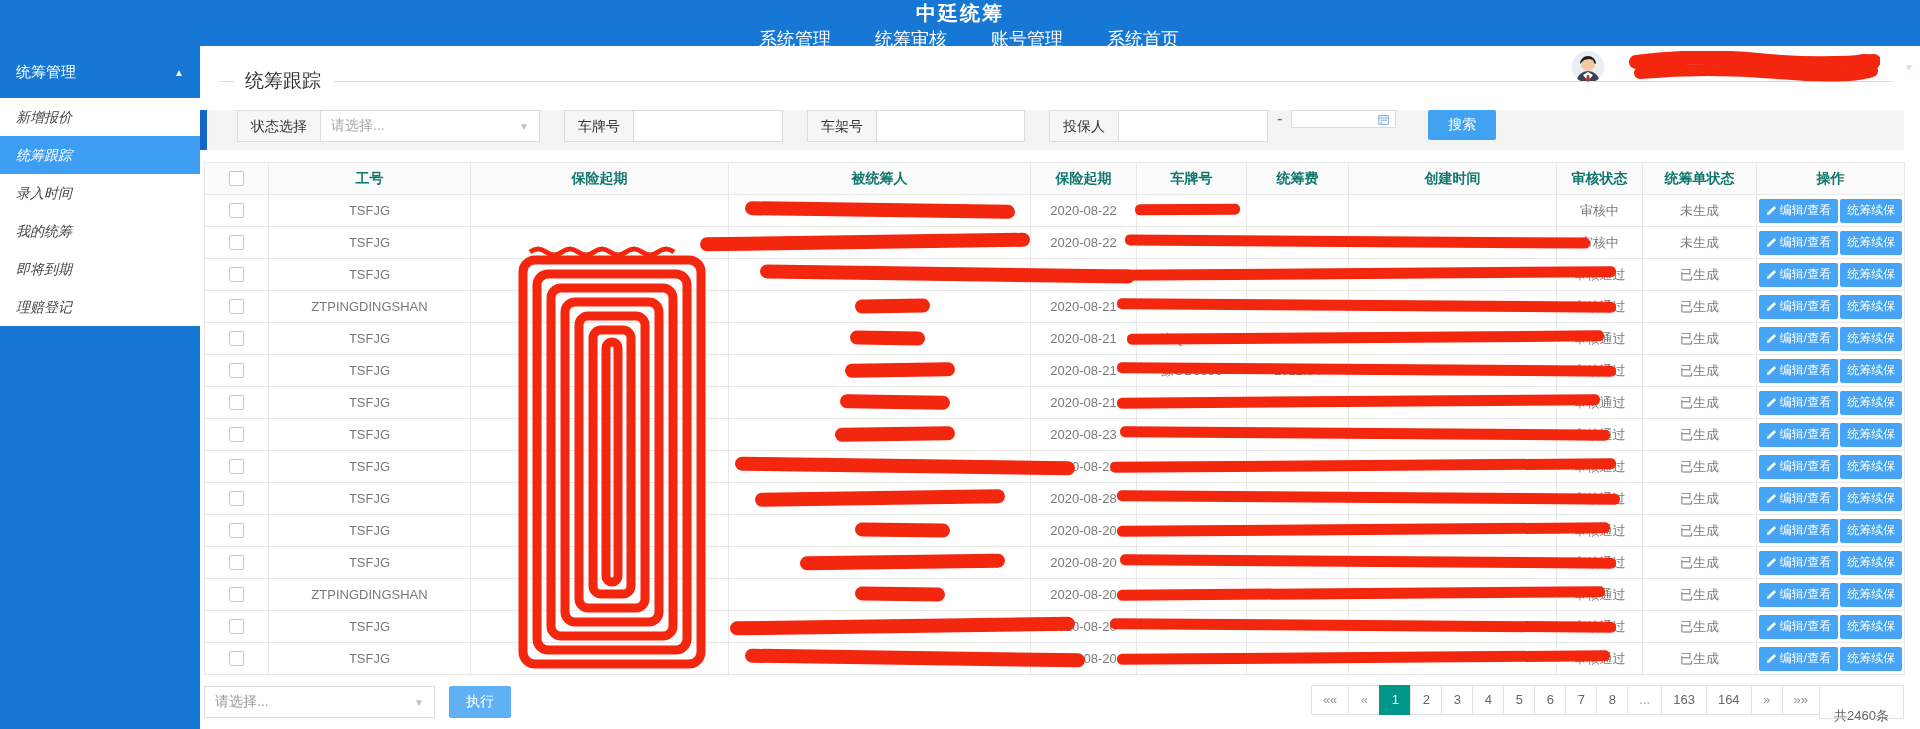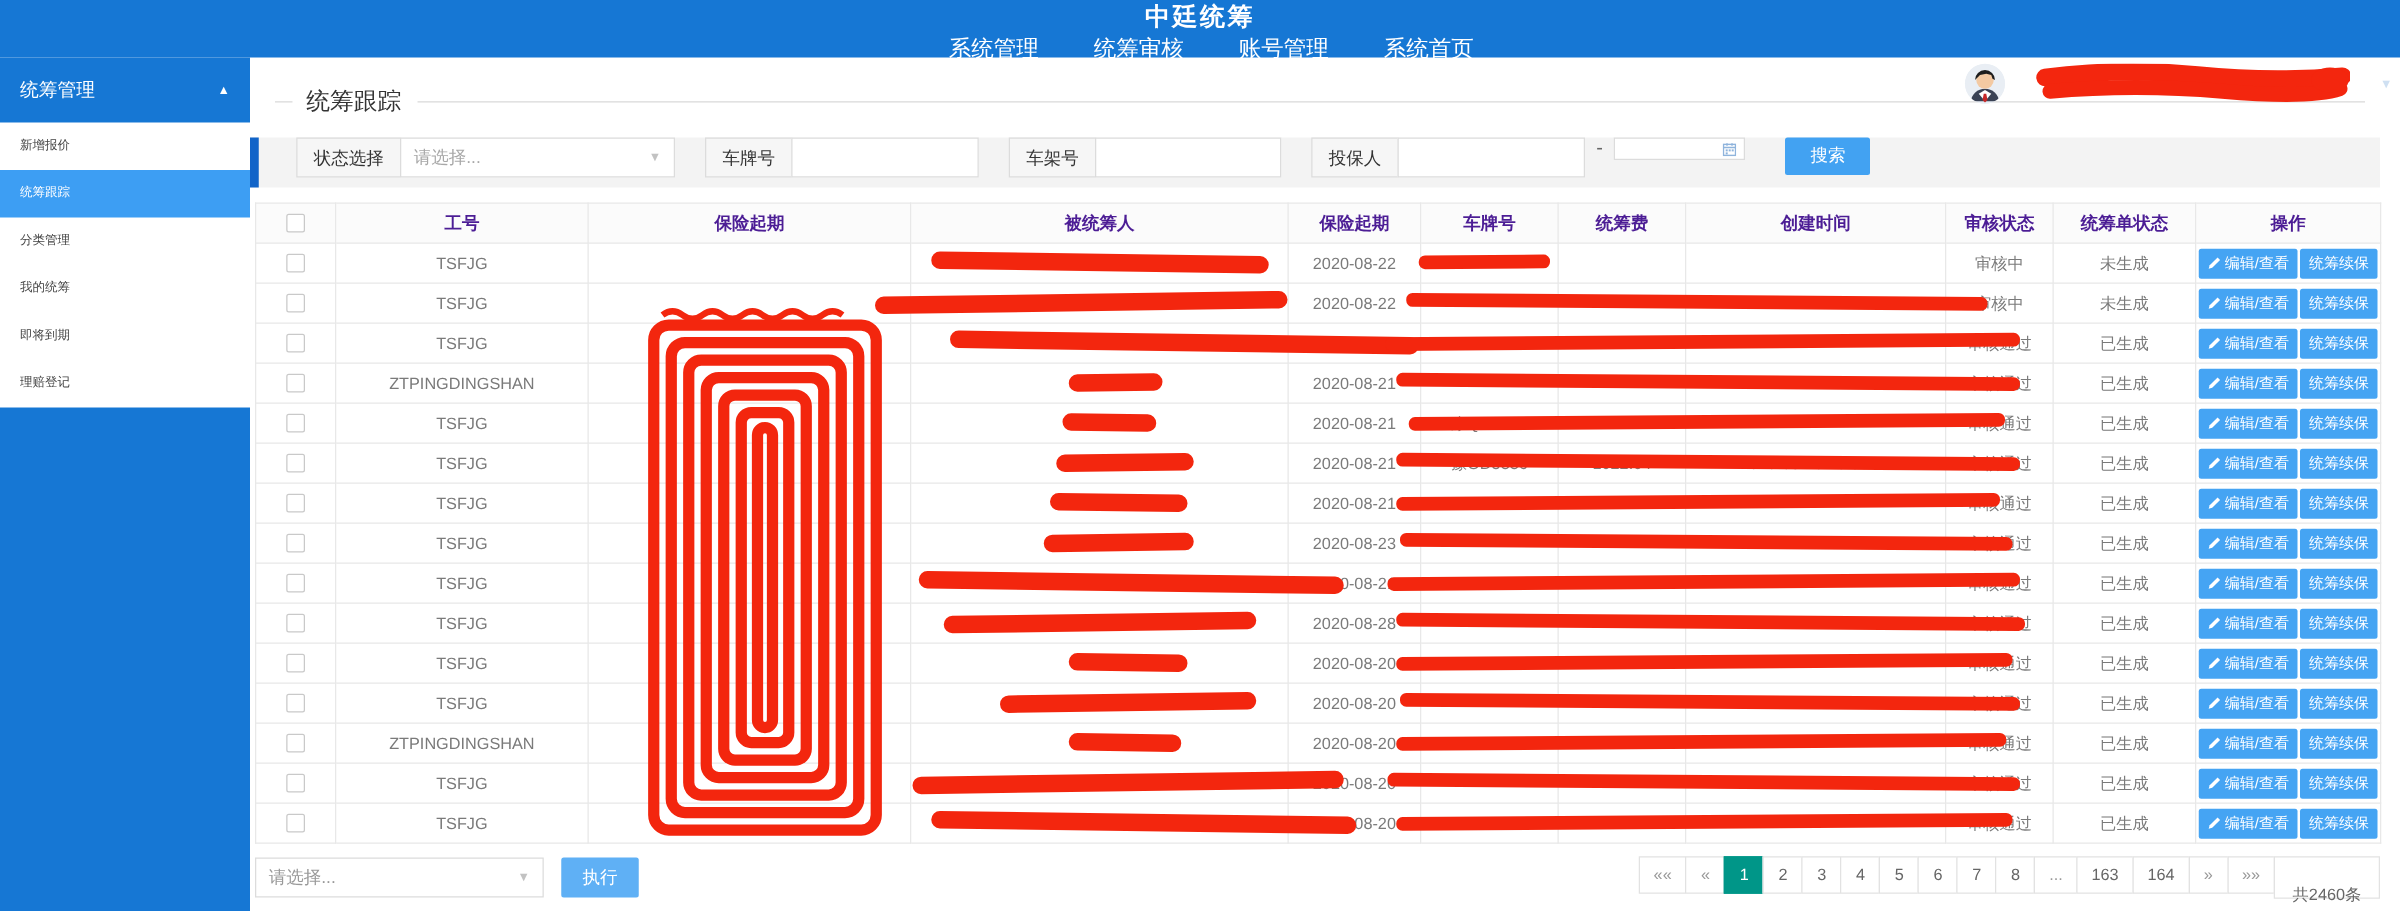--- a/index.html
+++ b/index.html
@@ -21,21 +21,21 @@
   .header-right { margin-left:auto; display:flex; align-items:center; gap:24px; padding-right:6px; font-size:14px; }
   .avatar { width:32px; height:32px; border-radius:50%; overflow:hidden; background:#e9eef4; flex:0 0 auto; }
   .user-caret { color:#cfe0f2; font-size:10px; }
 
   
   .sidebar { position:absolute; left:0; top:46px; width:200px; height:683px; background:#1677d4; z-index:9; }
   .side-group { height:52px; display:flex; align-items:center; justify-content:space-between;
     padding:0 16px; color:#fff; font-size:15px; }
   .side-group .caret { font-size:10px; color:#fff; }
   .side-menu { background:#fff; }
-  .side-item { height:38px; line-height:38px; padding-left:16px; font-size:10px; color:#444; cursor:pointer; }
+  .side-item { height:38px; line-height:38px; padding-left:16px; font-size:14px; color:#444; cursor:pointer;font-style:italic; }
   .side-item.active { background:#3d9ef3; color:#fff; }
 
   
   .main { position:absolute; left:200px; top:46px; width:1720px; height:683px; background:#fff; }
 
   .title-row { position:absolute; left:20px; right:28px; top:22px; display:flex; align-items:center; }
   .title-row .rule { height:1px; background:#d9d9d9; }
   .title-row .rule.pre { width:14px; margin-right:11px; }
   .title-row .rule.post { flex:1; margin-left:13px; }
   .page-title { font-size:19px; color:#333; }
@@ -54,21 +54,21 @@
   .w150 { width:150px; } .w149 { width:149px; } .w105 { width:105px; }
   .datefield { padding-right:6px; }
   .date-dash { margin:0 9px; color:#666; }
   .btn-search { margin-left:32px; width:68px; height:30px; background:#42a2f2; color:#fff;
     border:none; border-radius:2px; font-size:14px; cursor:pointer; }
 
   
   .tbl-wrap { position:absolute; left:4px; top:116px; width:1700px; }
   table { border-collapse:collapse; table-layout:fixed; width:1700px; }
   th, td { border:1px solid #e8e8e8; height:32px; text-align:center; overflow:hidden; white-space:nowrap; }
-  th { background:#fbfbfb; font-size:14px; color:#4c1d95; font-weight:bold; }
+  th { background:#fbfbfb; font-size:14px; color:#0f766e; font-weight:bold; }
   td { font-size:13px; color:#7a7a7a; }
   .cb { width:15px; height:15px; border:1px solid #c9c9c9; border-radius:2px; background:#fff; margin:0 auto; cursor:pointer; }
   .act-btn { display:inline-flex; align-items:center; gap:3px; background:#45a4f3; color:#fff;
     border:none; border-radius:2px; font-size:12px; height:24px; padding:0 7px; cursor:pointer; vertical-align:middle; }
   .act-btn + .act-btn { margin-left:2px; }
 
   
   .bottom-bar { position:absolute; left:4px; right:16px; top:640px; height:32px;
     display:flex; align-items:center; justify-content:space-between; }
   .batch { display:flex; align-items:center; }
@@ -121,21 +121,21 @@
 </div>
 
 <div class="sidebar">
   <div class="side-group">
     <span>统筹管理</span>
     <span class="caret">▲</span>
   </div>
   <div class="side-menu">
       <div class="side-item">新增报价</div>
       <div class="side-item active">统筹跟踪</div>
-      <div class="side-item">分类管理</div>
+      <div class="side-item">录入时间</div>
       <div class="side-item">我的统筹</div>
       <div class="side-item">即将到期</div>
       <div class="side-item">理赔登记</div>
     </div>
 </div>
 
 <div class="main">
 
   <div class="title-row">
     <span class="rule pre"></span>

